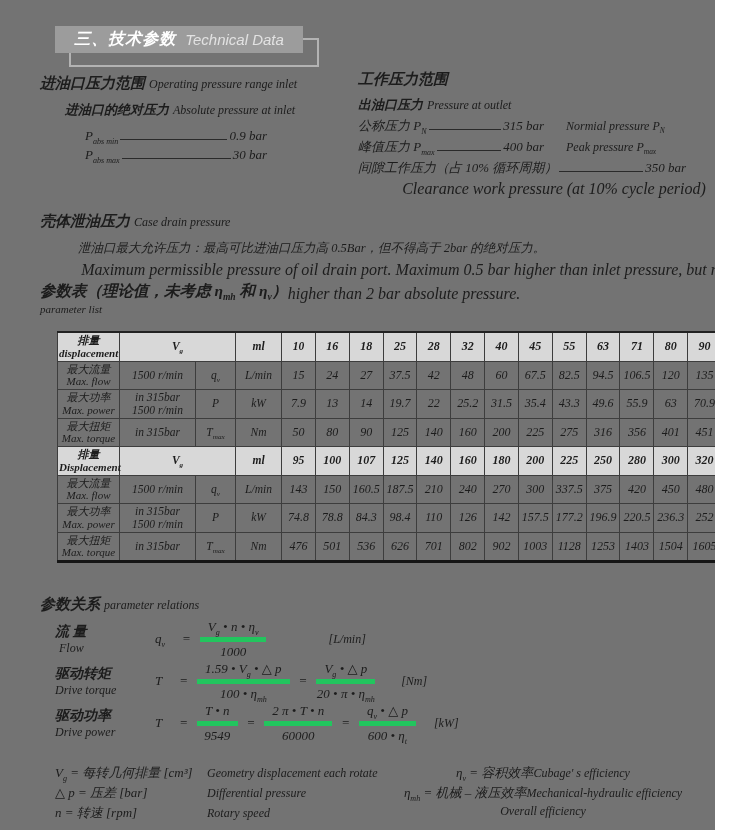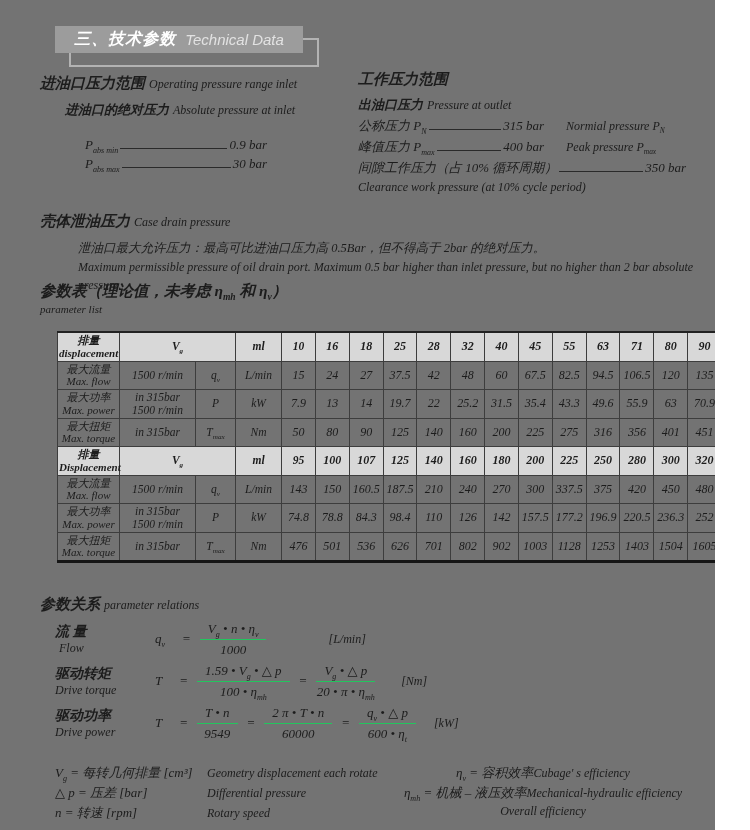--- a/index.html
+++ b/index.html
@@ -24,40 +24,40 @@
   .pline{display:flex;align-items:baseline;font-size:13px;white-space:nowrap;}
   .pline .lead{flex:1;border-bottom:1px solid #2a2a2a;margin:0 2px 4px 2px;min-width:18px;}
   .pline .pval{white-space:nowrap;}
   .pgroup{display:flex;align-items:baseline;margin-top:3px;}
   .pen{margin-left:22px;font-size:12px;white-space:nowrap;}
 
   .sec{position:absolute;}
 
   .indent-lines{margin-left:38px;margin-top:8px;line-height:1.5;}
   .cjk-body{font-size:12.5px;}
-  .en-body{font-size:12px;}
+  .en-body{font-size:16px;text-align:center;}
 
   
   table.ptable{border-collapse:collapse;table-layout:fixed;width:665px;
                border-top:2px solid #222;border-bottom:3px solid #161616;}
   table.ptable td{border:1px solid #3d3d3d;text-align:center;vertical-align:middle;
                   font-size:12px;height:27.5px;line-height:1.12;padding:0 1px;}
   table.ptable tr.hdr td{background:#d8d8d8;font-weight:bold;}
   table.ptable td.c0{font-size:11px;}
   table.ptable td.c1,table.ptable td.c2,table.ptable td.c3{font-size:11.5px;}
 
   
   .form-row{position:absolute;display:flex;align-items:center;}
   .flabel{width:100px;align-self:center;}
   .flabel .fl-cjk{font-weight:bold;font-size:14px;}
   .flabel .fl-en{font-size:12px;margin-left:4px;}
   .lhs{font-size:13px;margin-right:8px;white-space:nowrap;}
   .eq{font-size:13px;margin:0 9px;}
   .frac{display:inline-block;text-align:center;font-size:13px;vertical-align:middle;white-space:nowrap;}
-  .frac .num{display:block;border-bottom:1px solid #22c55e;padding:0 8px 2px;}
+  .frac .num{display:block;border-bottom:5px solid #22c55e;padding:0 8px 2px;}
   .frac .den{display:block;padding-top:2px;}
   .unit{font-size:12px;white-space:nowrap;}
 
   
   .legend-item{display:flex;font-size:13px;height:20px;align-items:baseline;white-space:nowrap;}
   .lg-term{width:152px;}
   .lg-desc{font-size:12px;}
   .legend-right .legend-item{justify-content:center;}
   .legend-right .lg-term{width:auto;}
 </style>
@@ -76,21 +76,21 @@
 
   <div class="sec" style="left:40px;top:74px;width:300px;">
     <div>
       <span class="h-cjk">进油口压力范围</span>
       <span class="h-en">Operating pressure range inlet</span>
     </div>
     <div style="margin-left:25px;margin-top:7px;">
       <span class="sub-cjk">进油口的绝对压力</span>
       <span class="h-en">Absolute pressure at inlet</span>
     </div>
-    <div class="pline" style="margin-left:45px;margin-top:18px;width:182px;">
+    <div class="pline" style="margin-left:45px;margin-top:9px;width:182px;">
       <span>P<sub>abs min</sub></span>
       <span class="lead"></span>
       <span class="pval">0.9 bar</span>
     </div>
     <div class="pline" style="margin-left:45px;margin-top:3px;width:182px;">
       <span>P<sub>abs max</sub></span>
       <span class="lead"></span>
       <span class="pval">30 bar</span>
     </div>
   </div>

